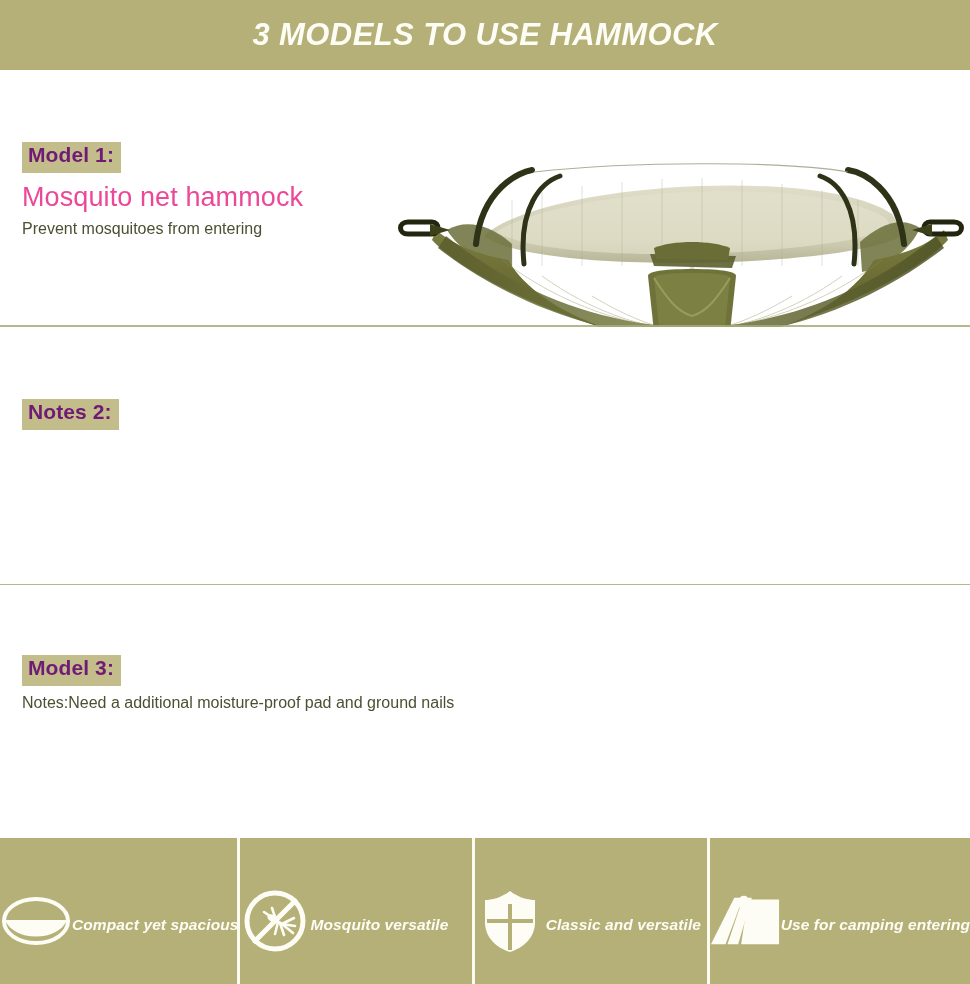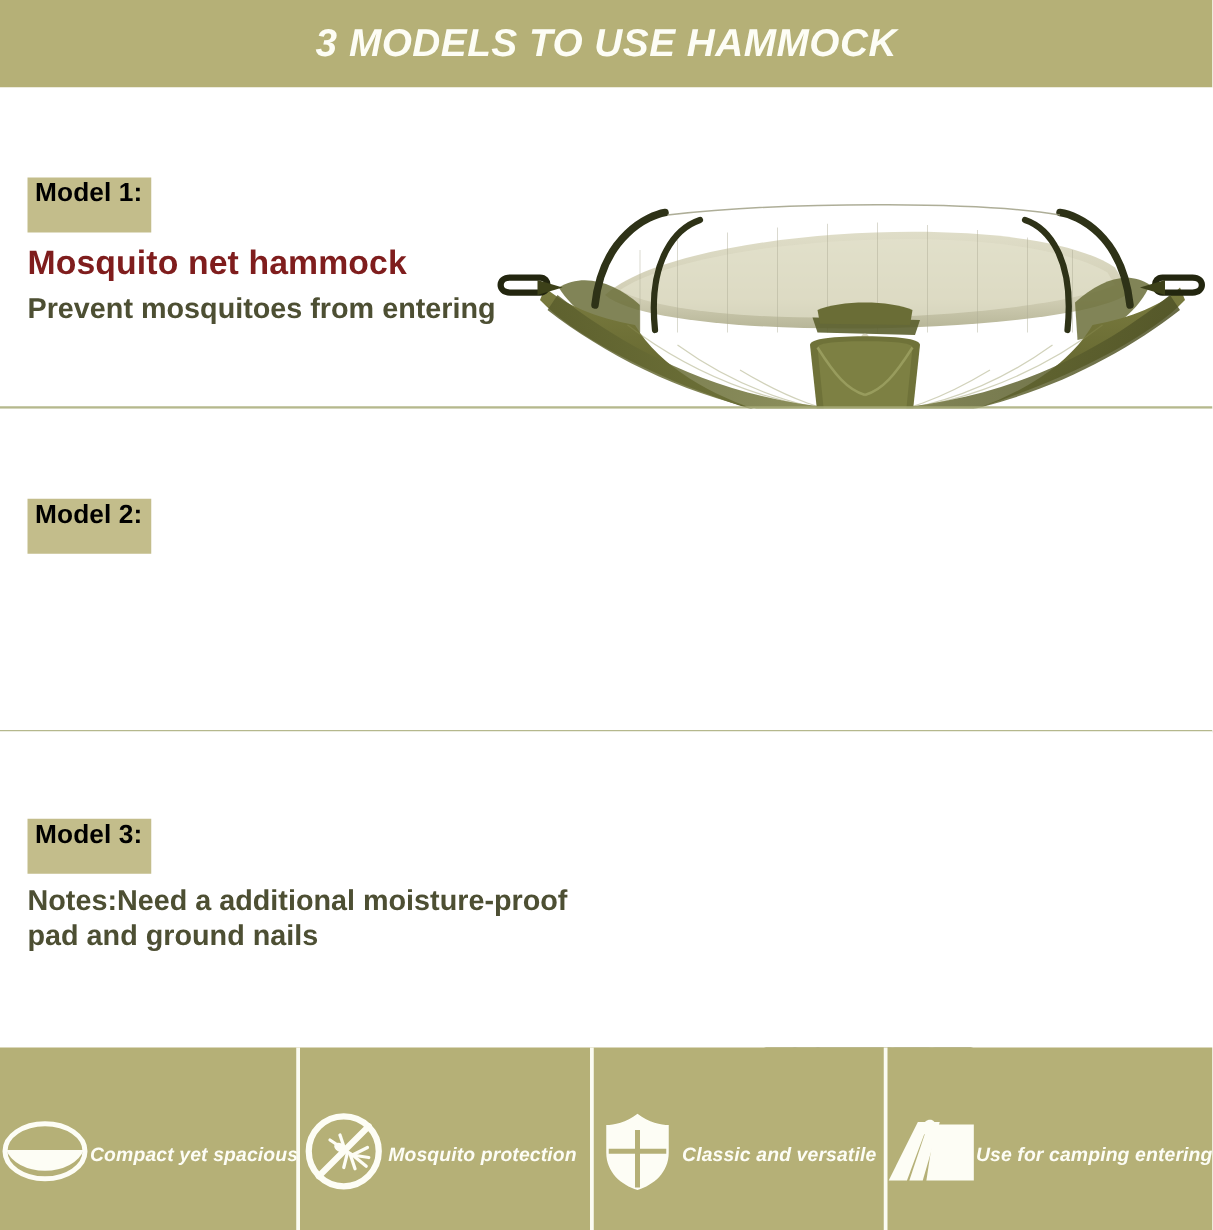--- a/index.html
+++ b/index.html
@@ -64,42 +64,42 @@
     position: absolute;
     left: 22px;
   }
   #text-1 { top: 72px; }
   #text-2 { top: 72px; }
   #text-3 { top: 70px; }
 
   .model-tag {
     display: inline-block;
     background: #c3bd8b;
-    color: #000000;
+    color: #701a75;
     font-size: 21px;
     font-weight: 700;
-    padding: 1px 7px 19px 6px;
+    padding: 1px 7px 6px 6px;
     line-height: 1.12;
     letter-spacing: 0.1px;
   }
   .model-title {
     display: block;
     margin-top: 9px;
-    color: #7f1d1d;
+    color: #ec4899;
     font-size: 27px;
-    font-weight: 700;
+    font-weight: 400;
     letter-spacing: 0.1px;
     line-height: 1.12;
   }
   .model-sub {
     display: block;
     margin-top: 7px;
     color: #4d4f33;
-    font-size: 23px;
-    font-weight: 700;
+    font-size: 16px;
+    font-weight: 400;
     line-height: 1.22;
     max-width: 470px;
   }
 
   
   .product {
     position: absolute;
   }
   #product-1 { left: 392px; top: 78px;  width: 578px; height: 240px; }
   #product-2 { left: 398px; top: 370px; width: 572px; height: 200px; }
@@ -257,21 +257,21 @@
         <path d="M38 76 L 58 82 L 38 88 Z" fill="#3d4119"></path>
         <path d="M540 76 L 520 82 L 540 88 Z" fill="#3d4119"></path>
       </svg>
     </div>
   </div>
 
   <div class="divider" id="divider-1"></div>
 
   <div class="section" id="section-2">
     <div class="text-block" id="text-2">
-      <span class="model-tag">Model 2:</span>
+      <span class="model-tag">Notes 2:</span>
     </div>
 
     <div class="product" id="product-2">
       <svg viewBox="0 0 572 200" xmlns="http://www.w3.org/2000/svg" aria-hidden="true">
         <defs>
           <linearGradient id="g2body" x1="0.1" y1="0" x2="0.9" y2="1">
             <stop offset="0%" stop-color="#4b4e24"></stop>
             <stop offset="30%" stop-color="#6d7036"></stop>
             <stop offset="62%" stop-color="#878a4c"></stop>
             <stop offset="100%" stop-color="#5c6029"></stop>
@@ -370,21 +370,21 @@
             <path d="M40 36 L 51 45"></path>
             <path d="M34 32 L 30 20"></path>
             <path d="M34 32 L 22 24"></path>
             <path d="M36 34 L 33 46"></path>
             <path d="M38 35 L 42 47"></path>
           </g>
           <ellipse cx="30" cy="30" rx="5" ry="3.4" fill="#fdfdf5" transform="rotate(30 30 30)"></ellipse>
           <line x1="13" y1="53" x2="53" y2="13" stroke="#fdfdf5" stroke-width="5" stroke-linecap="round"></line>
         </svg>
       </div>
-      <div class="feature-label">Mosquito protection</div>
+      <div class="feature-label">Mosquito versatile</div>
     </div>
 
     <div class="feature-cell">
       <div class="feature-icon">
         <svg width="58" height="66" viewBox="0 0 58 66" xmlns="http://www.w3.org/2000/svg" aria-hidden="true">
           <path d="M29 3 C 20 10, 10 12, 4 12 L 4 34 C 4 50, 16 60, 29 64
                    C 42 60, 54 50, 54 34 L 54 12 C 48 12, 38 10, 29 3 Z" fill="#fdfdf5"></path>
           <g stroke="#b5b077" stroke-width="4" stroke-linecap="square">
             <line x1="29" y1="18" x2="29" y2="60"></line>
             <line x1="8" y1="33" x2="50" y2="33"></line>

